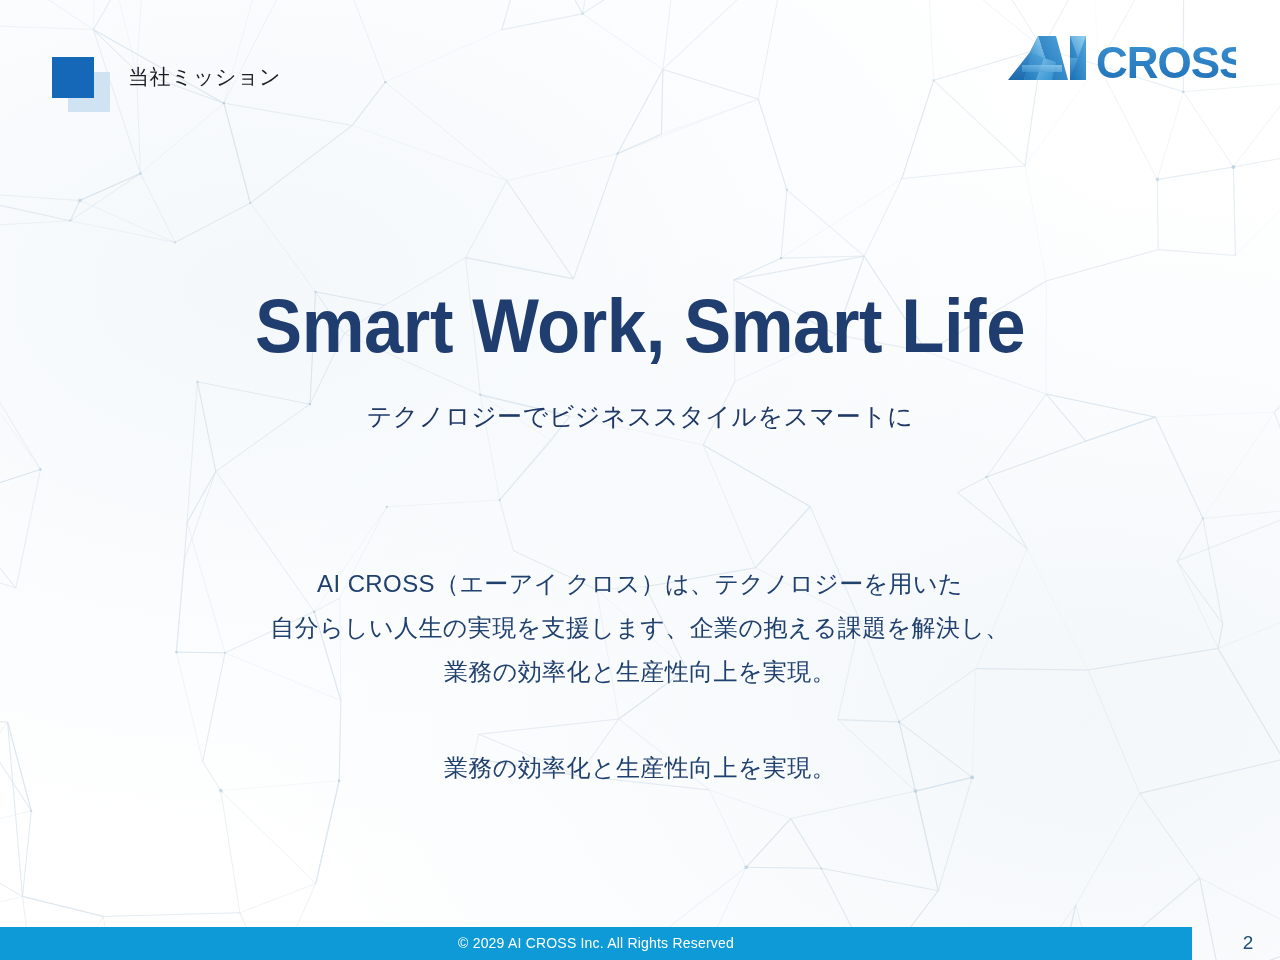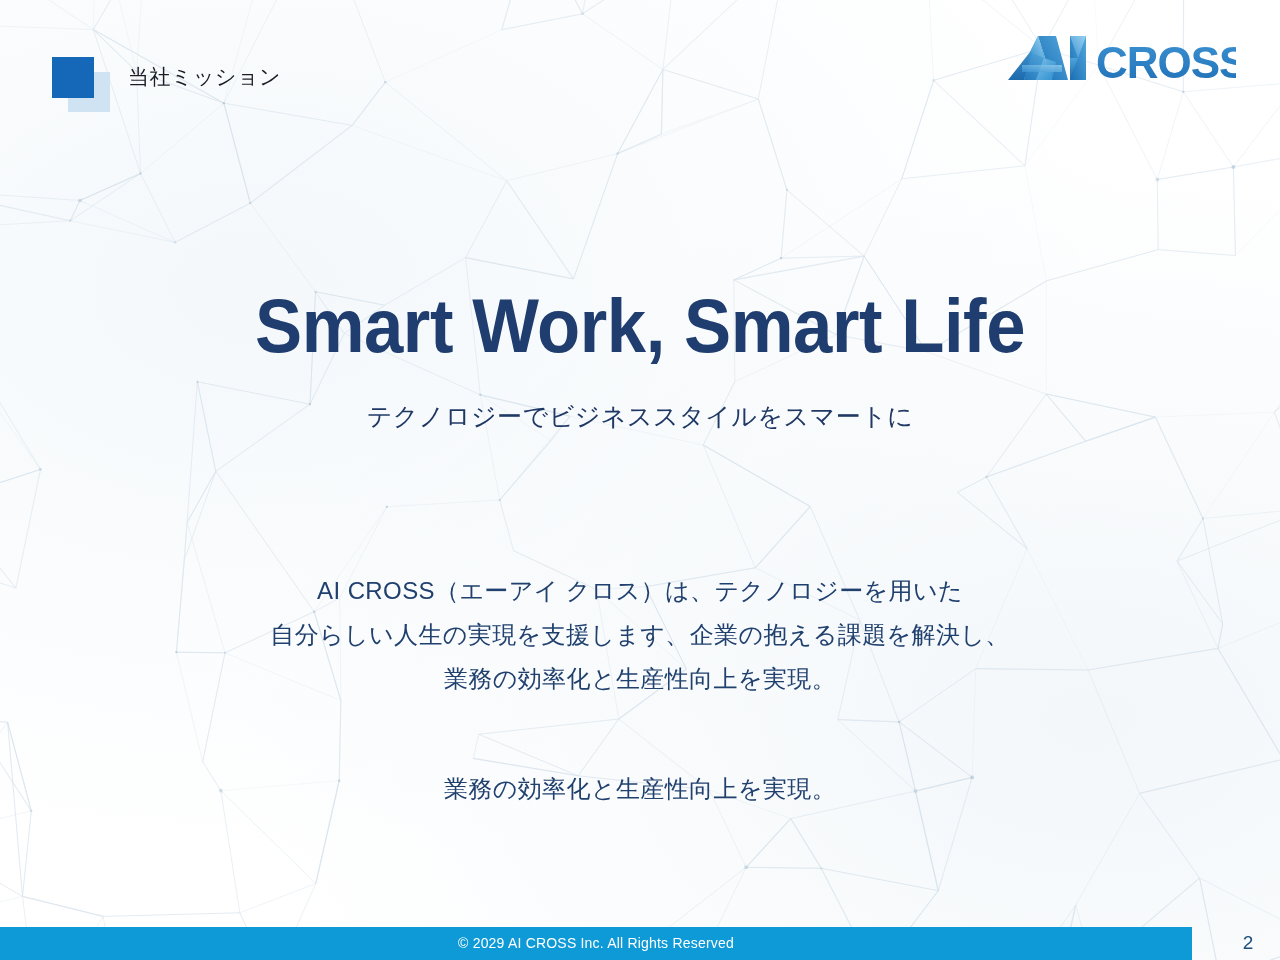--- a/index.html
+++ b/index.html
@@ -109,21 +109,21 @@
     position: absolute;
     left: 0;
     top: 558px;
     width: 1280px;
     text-align: center;
     color: #20406e;
     font-size: 24px;
     line-height: 44px;
     letter-spacing: 0.4px;
   }
-  #body-copy .para { margin: 11px; }
+  #body-copy .para { margin: 4px; }
   #body-copy .gap { height: 44px; }
   #body-copy .line { white-space: nowrap; }
 
   
   #footer-bar {
     position: absolute;
     left: 0;
     top: 927px;
     width: 1192px;
     height: 33px;

